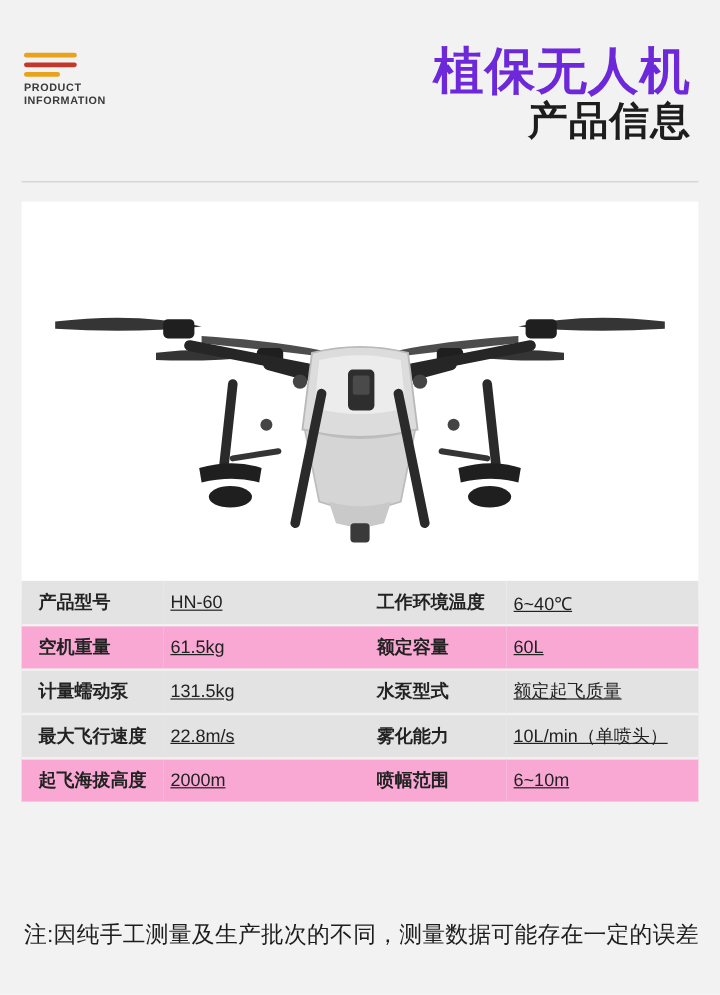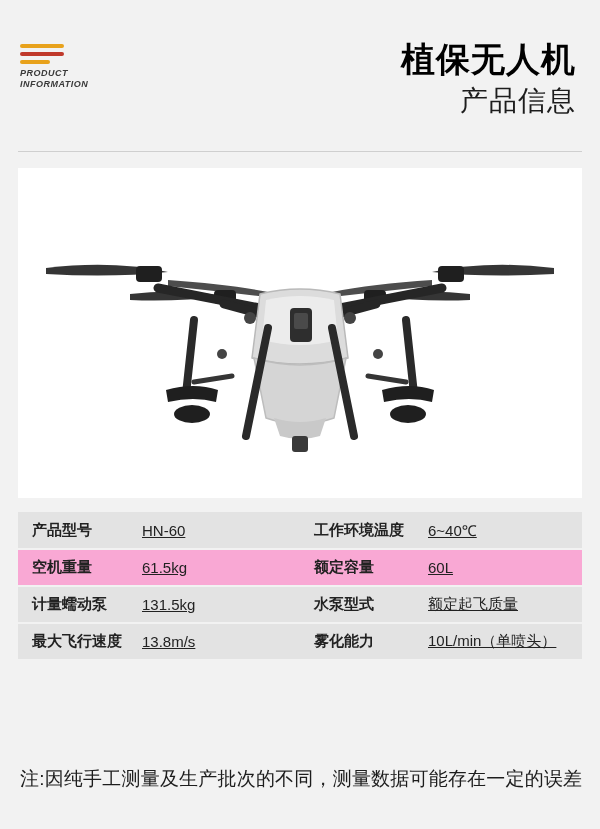--- a/index.html
+++ b/index.html
@@ -48,38 +48,37 @@
   .logo-bar.b1 { background: #e8a21c; width: 44px; }
   .logo-bar.b2 { background: #c0392b; width: 44px; }
   .logo-bar.b3 { background: #e8a21c; width: 30px; }
   .logo-caption {
     margin-top: 0;
     font-size: 9px;
     line-height: 11px;
     letter-spacing: .5px;
     font-weight: bold;
     color: #3a3a3a;
-    font-style: italic;
   }
   .header-titles {
     position: absolute;
     right: 24px;
     top: 38px;
     text-align: right;
   }
   .title-main {
-    font-size: 34px;
+    font-size: 42px;
     font-weight: bold;
     line-height: 42px;
     letter-spacing: 1px;
-    color: #000000;
+    color: #6d28d9;
   }
   .title-sub {
-    font-size: 28px;
-    font-weight: normal;
+    font-size: 33px;
+    font-weight: bold;
     line-height: 42px;
     letter-spacing: 1px;
     color: #1d1d1d;
   }
   .header-rule {
     position: absolute;
     left: 18px;
     right: 18px;
     bottom: 0;
     height: 1px;
@@ -98,21 +97,21 @@
   }
   .drone-stage {
     position: absolute;
     inset: 0;
   }
 
   
   .spec-table {
     position: absolute;
     left: 18px;
-    top: 512px;
+    top: 484px;
     width: 564px;
     border-collapse: collapse;
     table-layout: fixed;
   }
   .spec-table tr {
     height: 37px;
   }
   .spec-table tr.odd td { background: #e3e3e3; }
   .spec-table tr.even td { background: #f9a8d4; }
   .spec-table td {
@@ -258,22 +257,28 @@
         <td class="value">60L</td>
       </tr>
       <tr class="odd">
         <td class="label">计量蠕动泵</td>
         <td class="value">131.5kg</td>
         <td class="label">水泵型式</td>
         <td class="value">额定起飞质量</td>
       </tr>
       <tr class="odd">
         <td class="label">最大飞行速度</td>
-        <td class="value">13.8m/s</td>
+        <td class="value">22.8m/s</td>
         <td class="label">雾化能力</td>
         <td class="value">10L/min（单喷头）</td>
       </tr>
+      <tr class="even">
+        <td class="label">起飞海拔高度</td>
+        <td class="value">2000m</td>
+        <td class="label">喷幅范围</td>
+        <td class="value">6~10m</td>
+      </tr>
     </tbody>
   </table>
 
   <div class="note">注:因纯手工测量及生产批次的不同，测量数据可能存在一定的误差</div>
 
 </div>
 
 </body></html>

